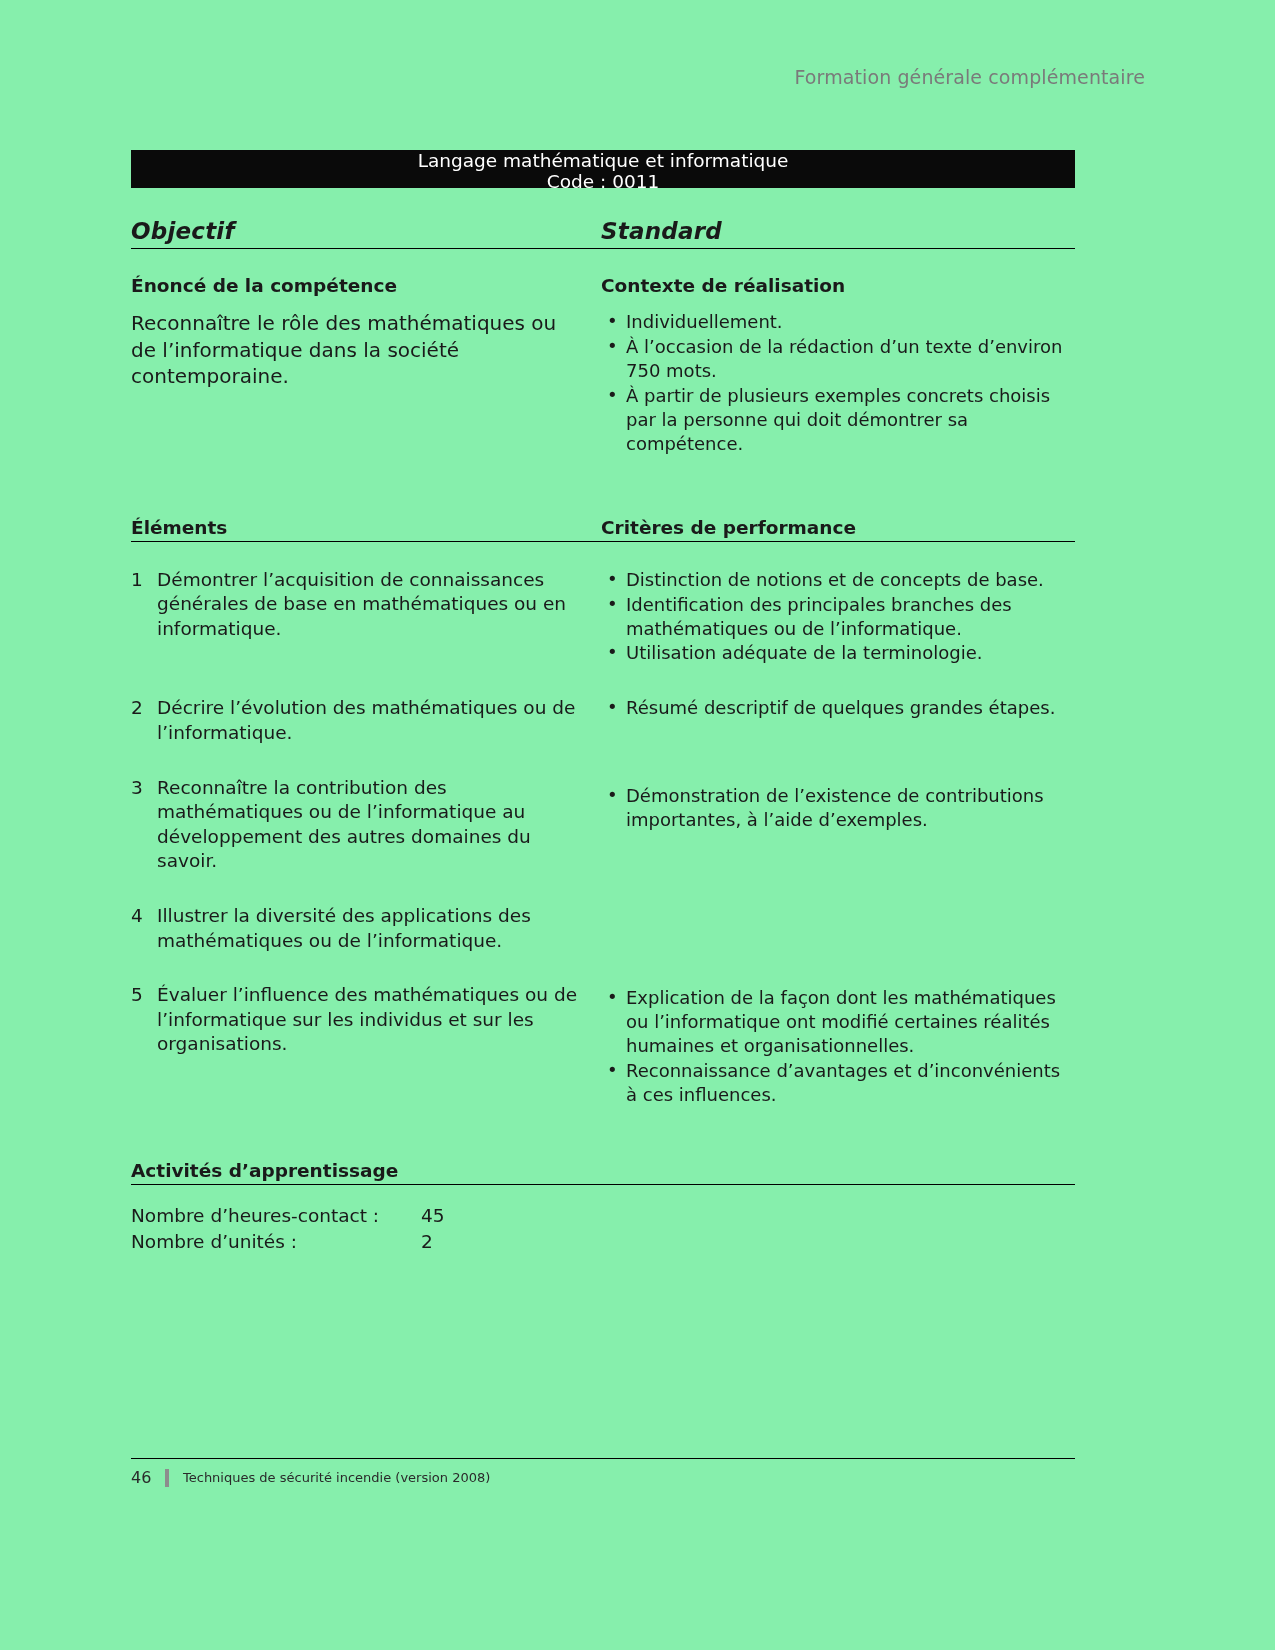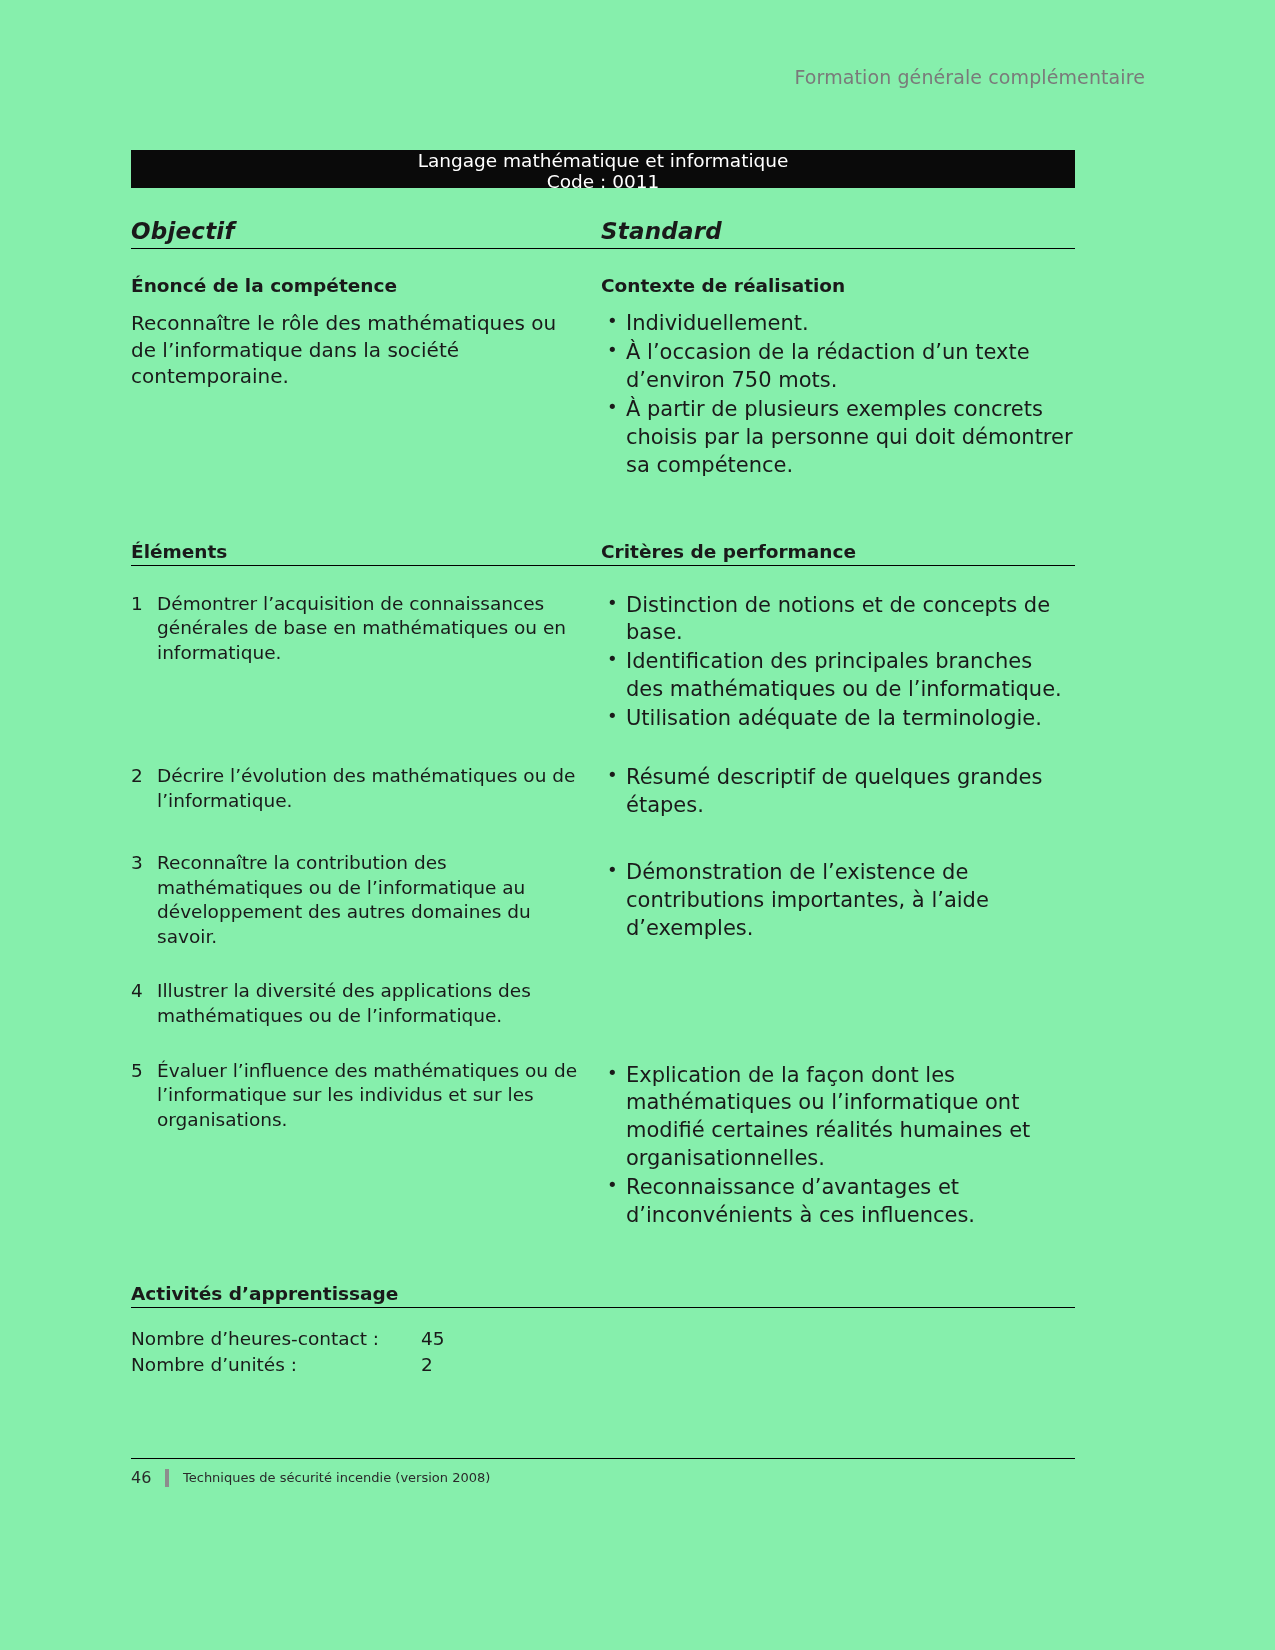--- a/index.html
+++ b/index.html
@@ -94,21 +94,21 @@
 
   
   ul.b {
     list-style: none;
     margin: 0;
     padding: 0;
   }
   ul.b > li {
     position: relative;
     padding-left: 25px;
-    font-size: 21px;
+    font-size: 18px;
     line-height: 1.33;
     margin-bottom: 1px;
   }
   ul.b > li::before {
     content: "\2022";
     position: absolute;
     left: 6px;
     top: -1px;
     font-size: 18px;
   }

